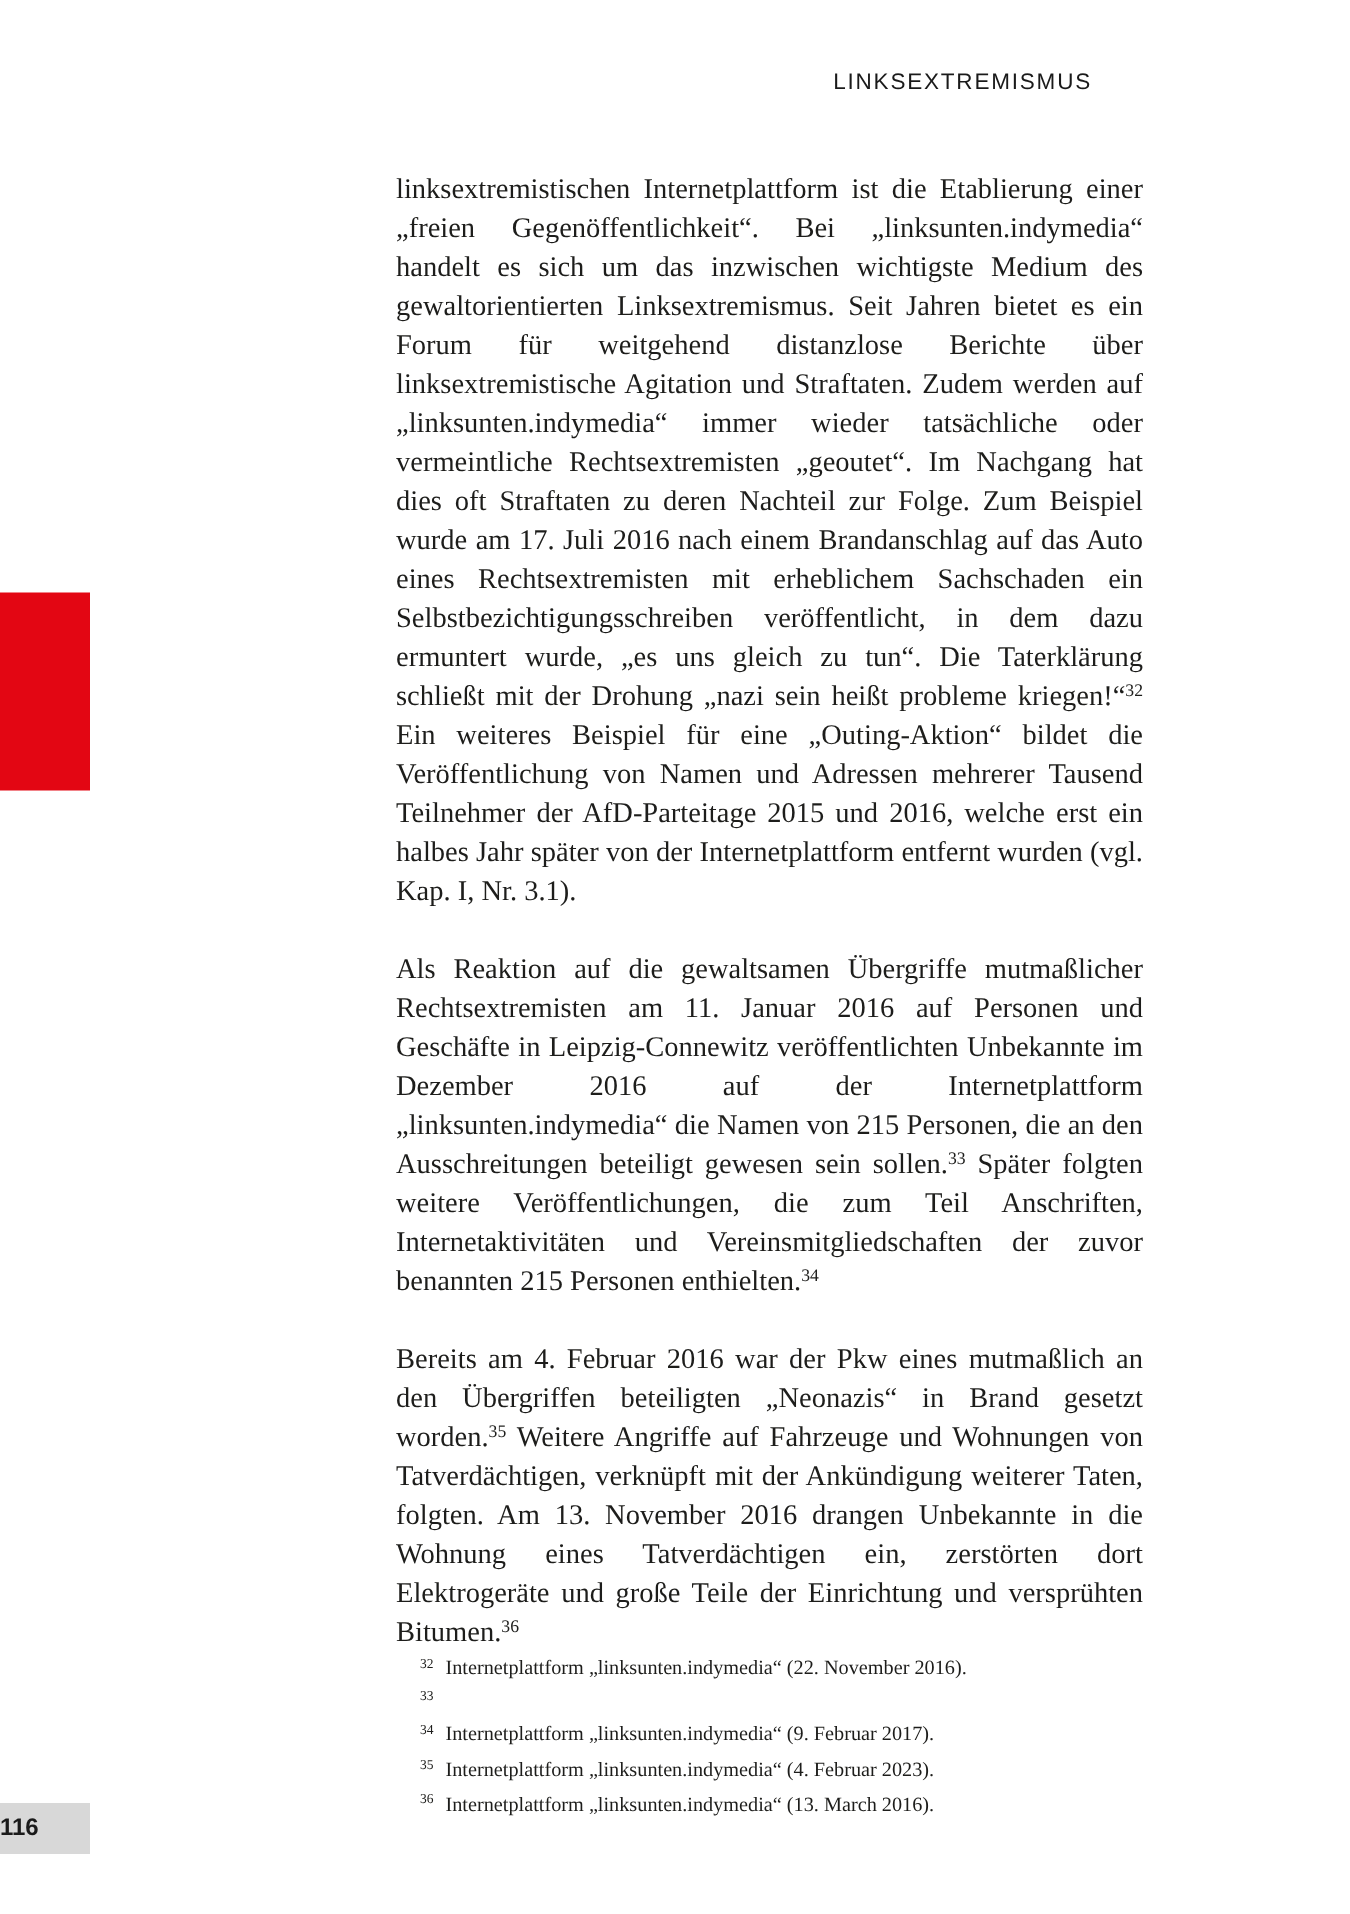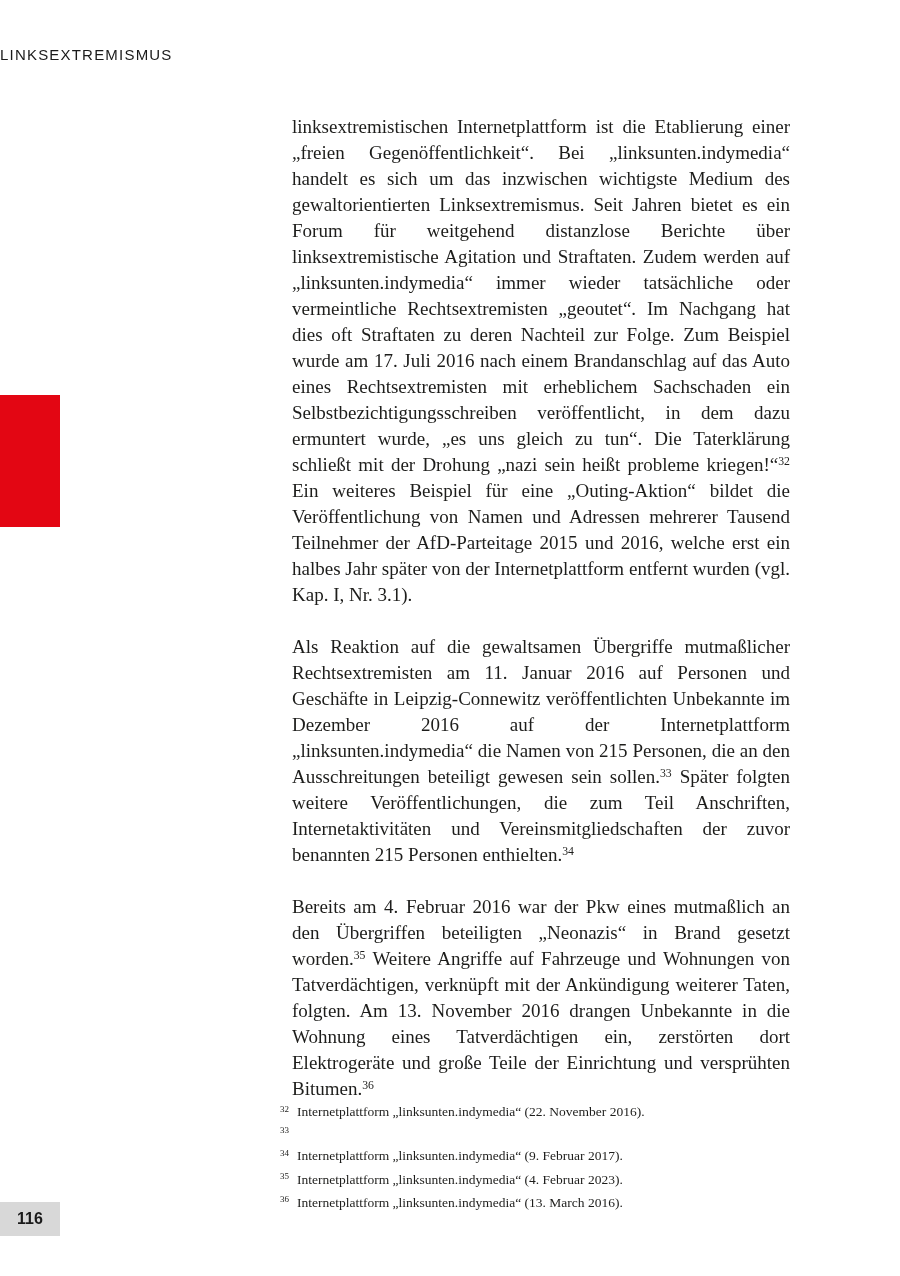--- a/index.html
+++ b/index.html
@@ -7,35 +7,35 @@
     width:900px;height:1276px;
     background:#ffffff;
     position:relative;
     font-family:"Liberation Serif", serif;
     color:#1d1d1b;
     overflow:hidden;
   }
   .running-head{
     position:absolute;
     top:46px;left:0;width:728px;
-    text-align:left;
+    text-align:right;
     font-family:"Liberation Sans", sans-serif;
     font-size:15px;
     letter-spacing:1.2px;
     color:#1a1a1a;
   }
   .chapter-marker{
     position:absolute;
     left:0;top:395px;
     width:60px;height:132px;
     background:#e30613;
   }
   .text-column{
     position:absolute;
-    left:292px;top:114px;
+    left:264px;top:114px;
     width:498px;
   }
   .text-column p{
     margin:0 0 26px 0;
     font-size:19px;
     line-height:26px;
     text-align:justify;
     hyphens:auto;
     -webkit-hyphens:auto;
   }
@@ -64,21 +64,21 @@
     top:-0.5em;
   }
   .fn-text{flex:1;}
   .page-number-badge{
     position:absolute;
     left:0;top:1202px;
     width:60px;height:34px;
     background:#d8d8d8;
     display:flex;
     align-items:center;
-    justify-content:center;
+    justify-content:flex-start;
     font-family:"Liberation Sans", sans-serif;
     font-weight:bold;
     font-size:16px;
     color:#1a1a1a;
   }
 </style>
 </head>
 <body style="color: rgb(29, 29, 27);">
 
 <div class="running-head">LINKSEXTREMISMUS</div>

